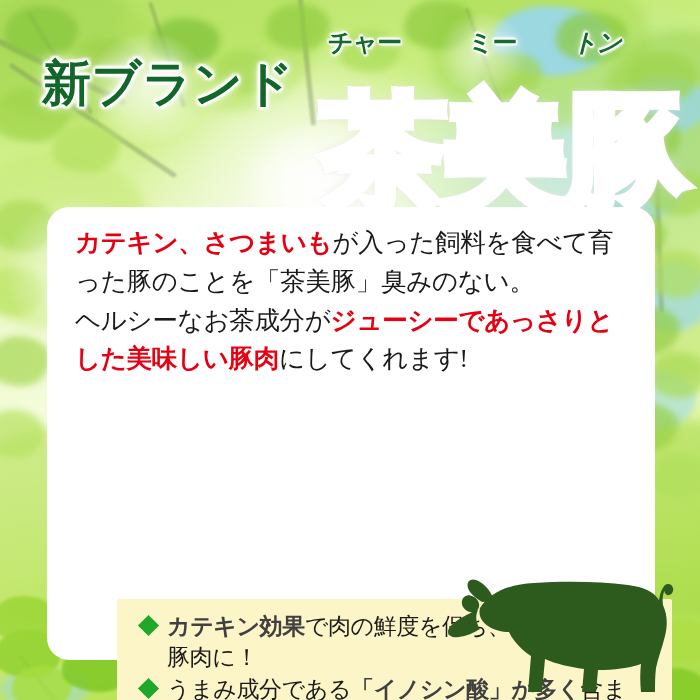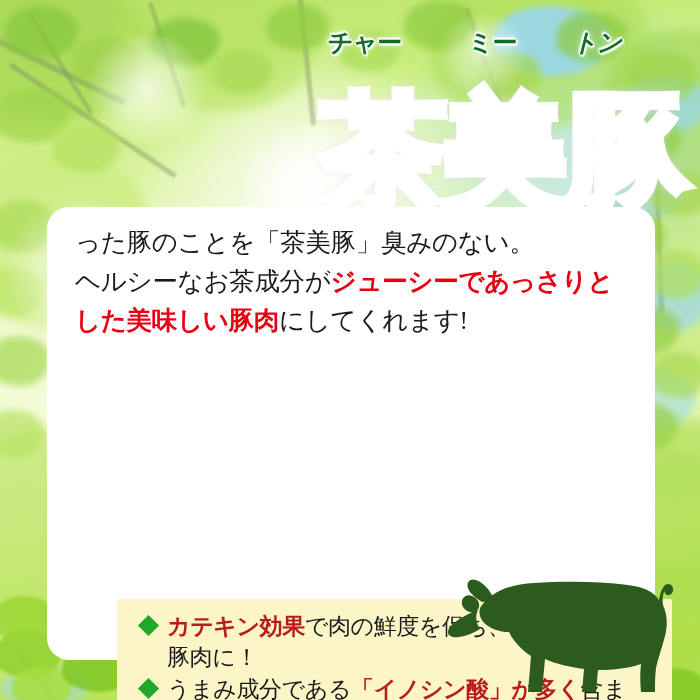--- a/index.html
+++ b/index.html
@@ -204,21 +204,21 @@
     position: absolute;
     left: 0;
     top: 7px;
     width: 15px;
     height: 15px;
     background: #21a82b;
     transform: rotate(45deg);
   }
   .bullet .txt { display: block; }
   .bullet .txt .l { display: block; white-space: nowrap; }
-  .bullet b { color: #b91c1c; font-weight: bold; }
+  .bullet b { color: #404040; font-weight: bold; }
 
   
   .pig {
     position: absolute;
     left: 446px;
     top: 572px;
     width: 228px;
     height: 122px;
     z-index: 5;
   }
@@ -309,39 +309,41 @@
     <div class="glow" style="left:232px; top:122px;  width:180px; height:150px; opacity:0.85;"></div>
     <div class="glow" style="left:8px;   top:196px;  width:140px; height:150px; opacity:0.6;"></div>
     <div class="glow" style="left:438px; top:14px;   width:90px;  height:80px;  opacity:0.55;"></div>
     <div class="glow" style="left:556px; top:648px;  width:120px; height:70px;  opacity:0.6;"></div>
     <div class="glow" style="left:268px; top:656px;  width:110px; height:64px;  opacity:0.55;"></div>
   </div>
 
   <div class="header">
 
     <div class="headline-left">
+      <span class="ln">新ブランド</span>
     </div>
 
     <div class="brand-block">
       <div class="ruby-row">
         <span class="ruby r1">チャー</span>
         <span class="ruby r2">ミー</span>
         <span class="ruby r3">トン</span>
       </div>
       <div class="brand-title">
         <span class="brand-title-outline">茶美豚</span>
         <span class="brand-title-fill">茶美豚</span>
       </div>
     </div>
 
   </div>
 
   <div class="card">
 
     <div class="lead">
+      <span class="line"><span class="red">カテキン、さつまいも</span><span>が入った飼料を食べて育</span></span>
       <span class="line">った豚のことを「茶美豚」臭みのない。</span>
       <span class="line"><span>ヘルシーなお茶成分が</span><span class="red">ジューシーであっさりと</span></span>
       <span class="line"><span class="red">した美味しい豚肉</span><span>にしてくれます!</span></span>
     </div>
 
     <div class="cream">
       <div class="bullets">
 
         <div class="bullet">
           <span class="dia"></span>

